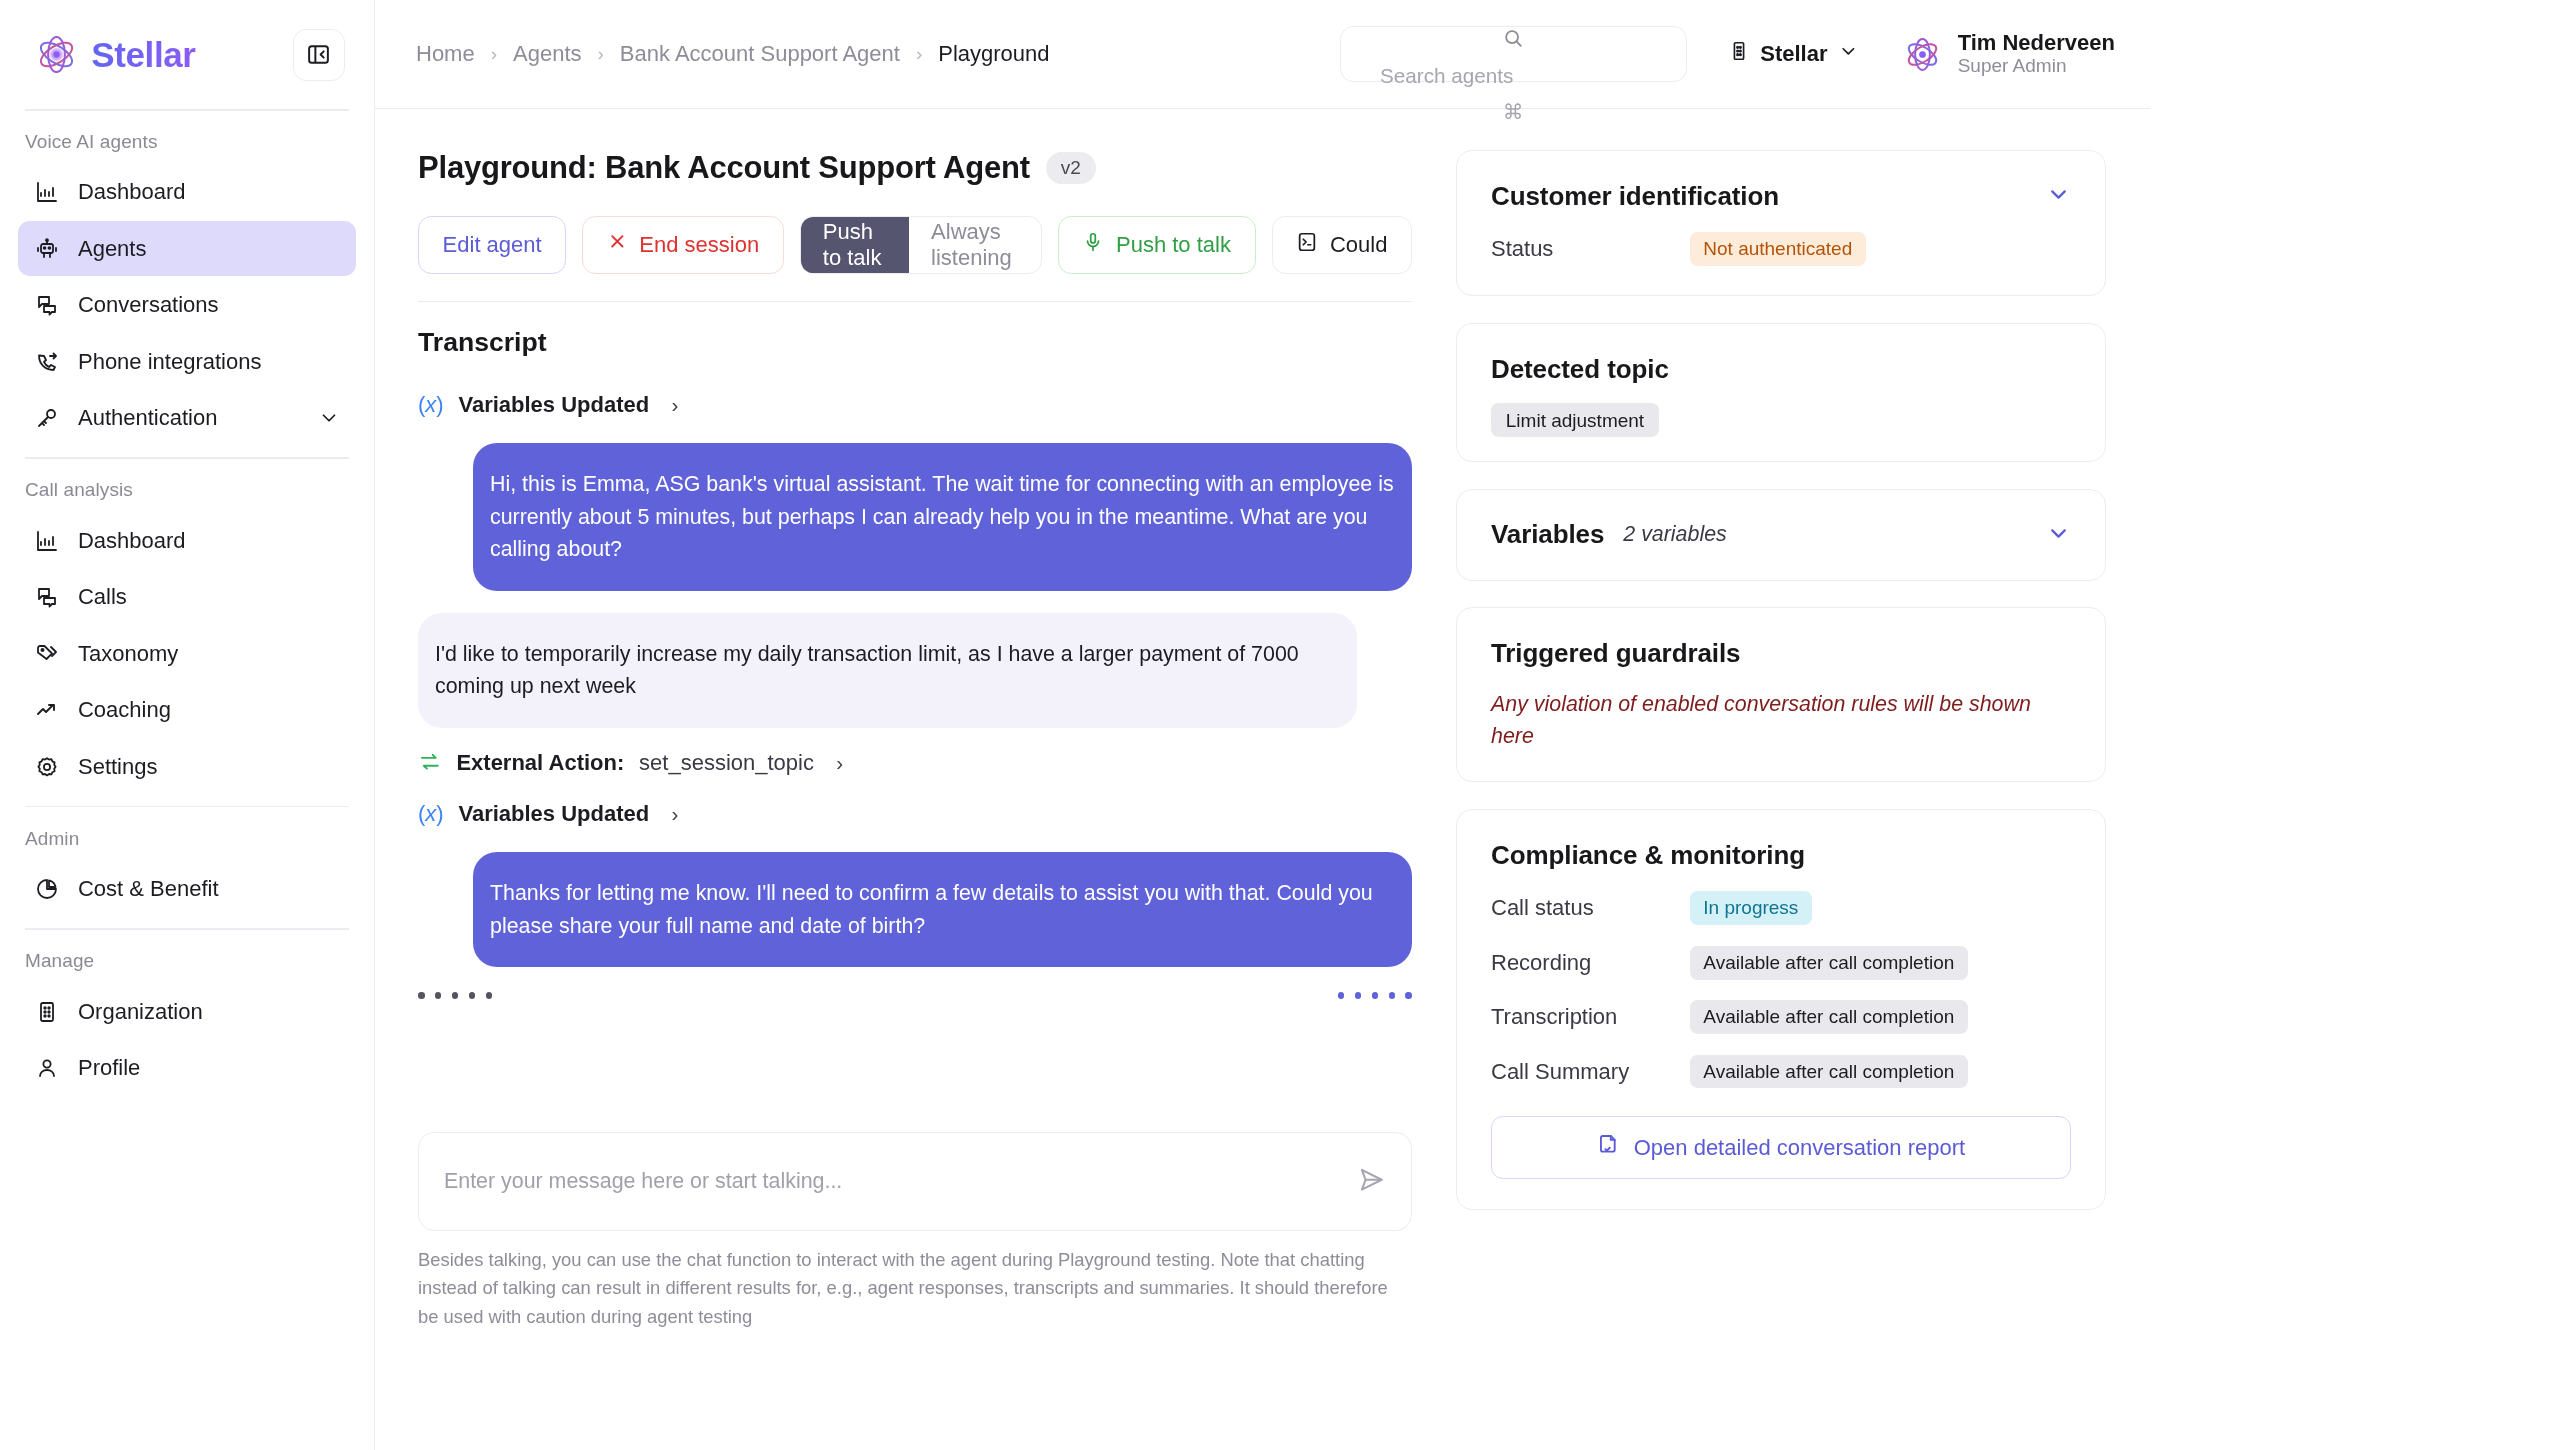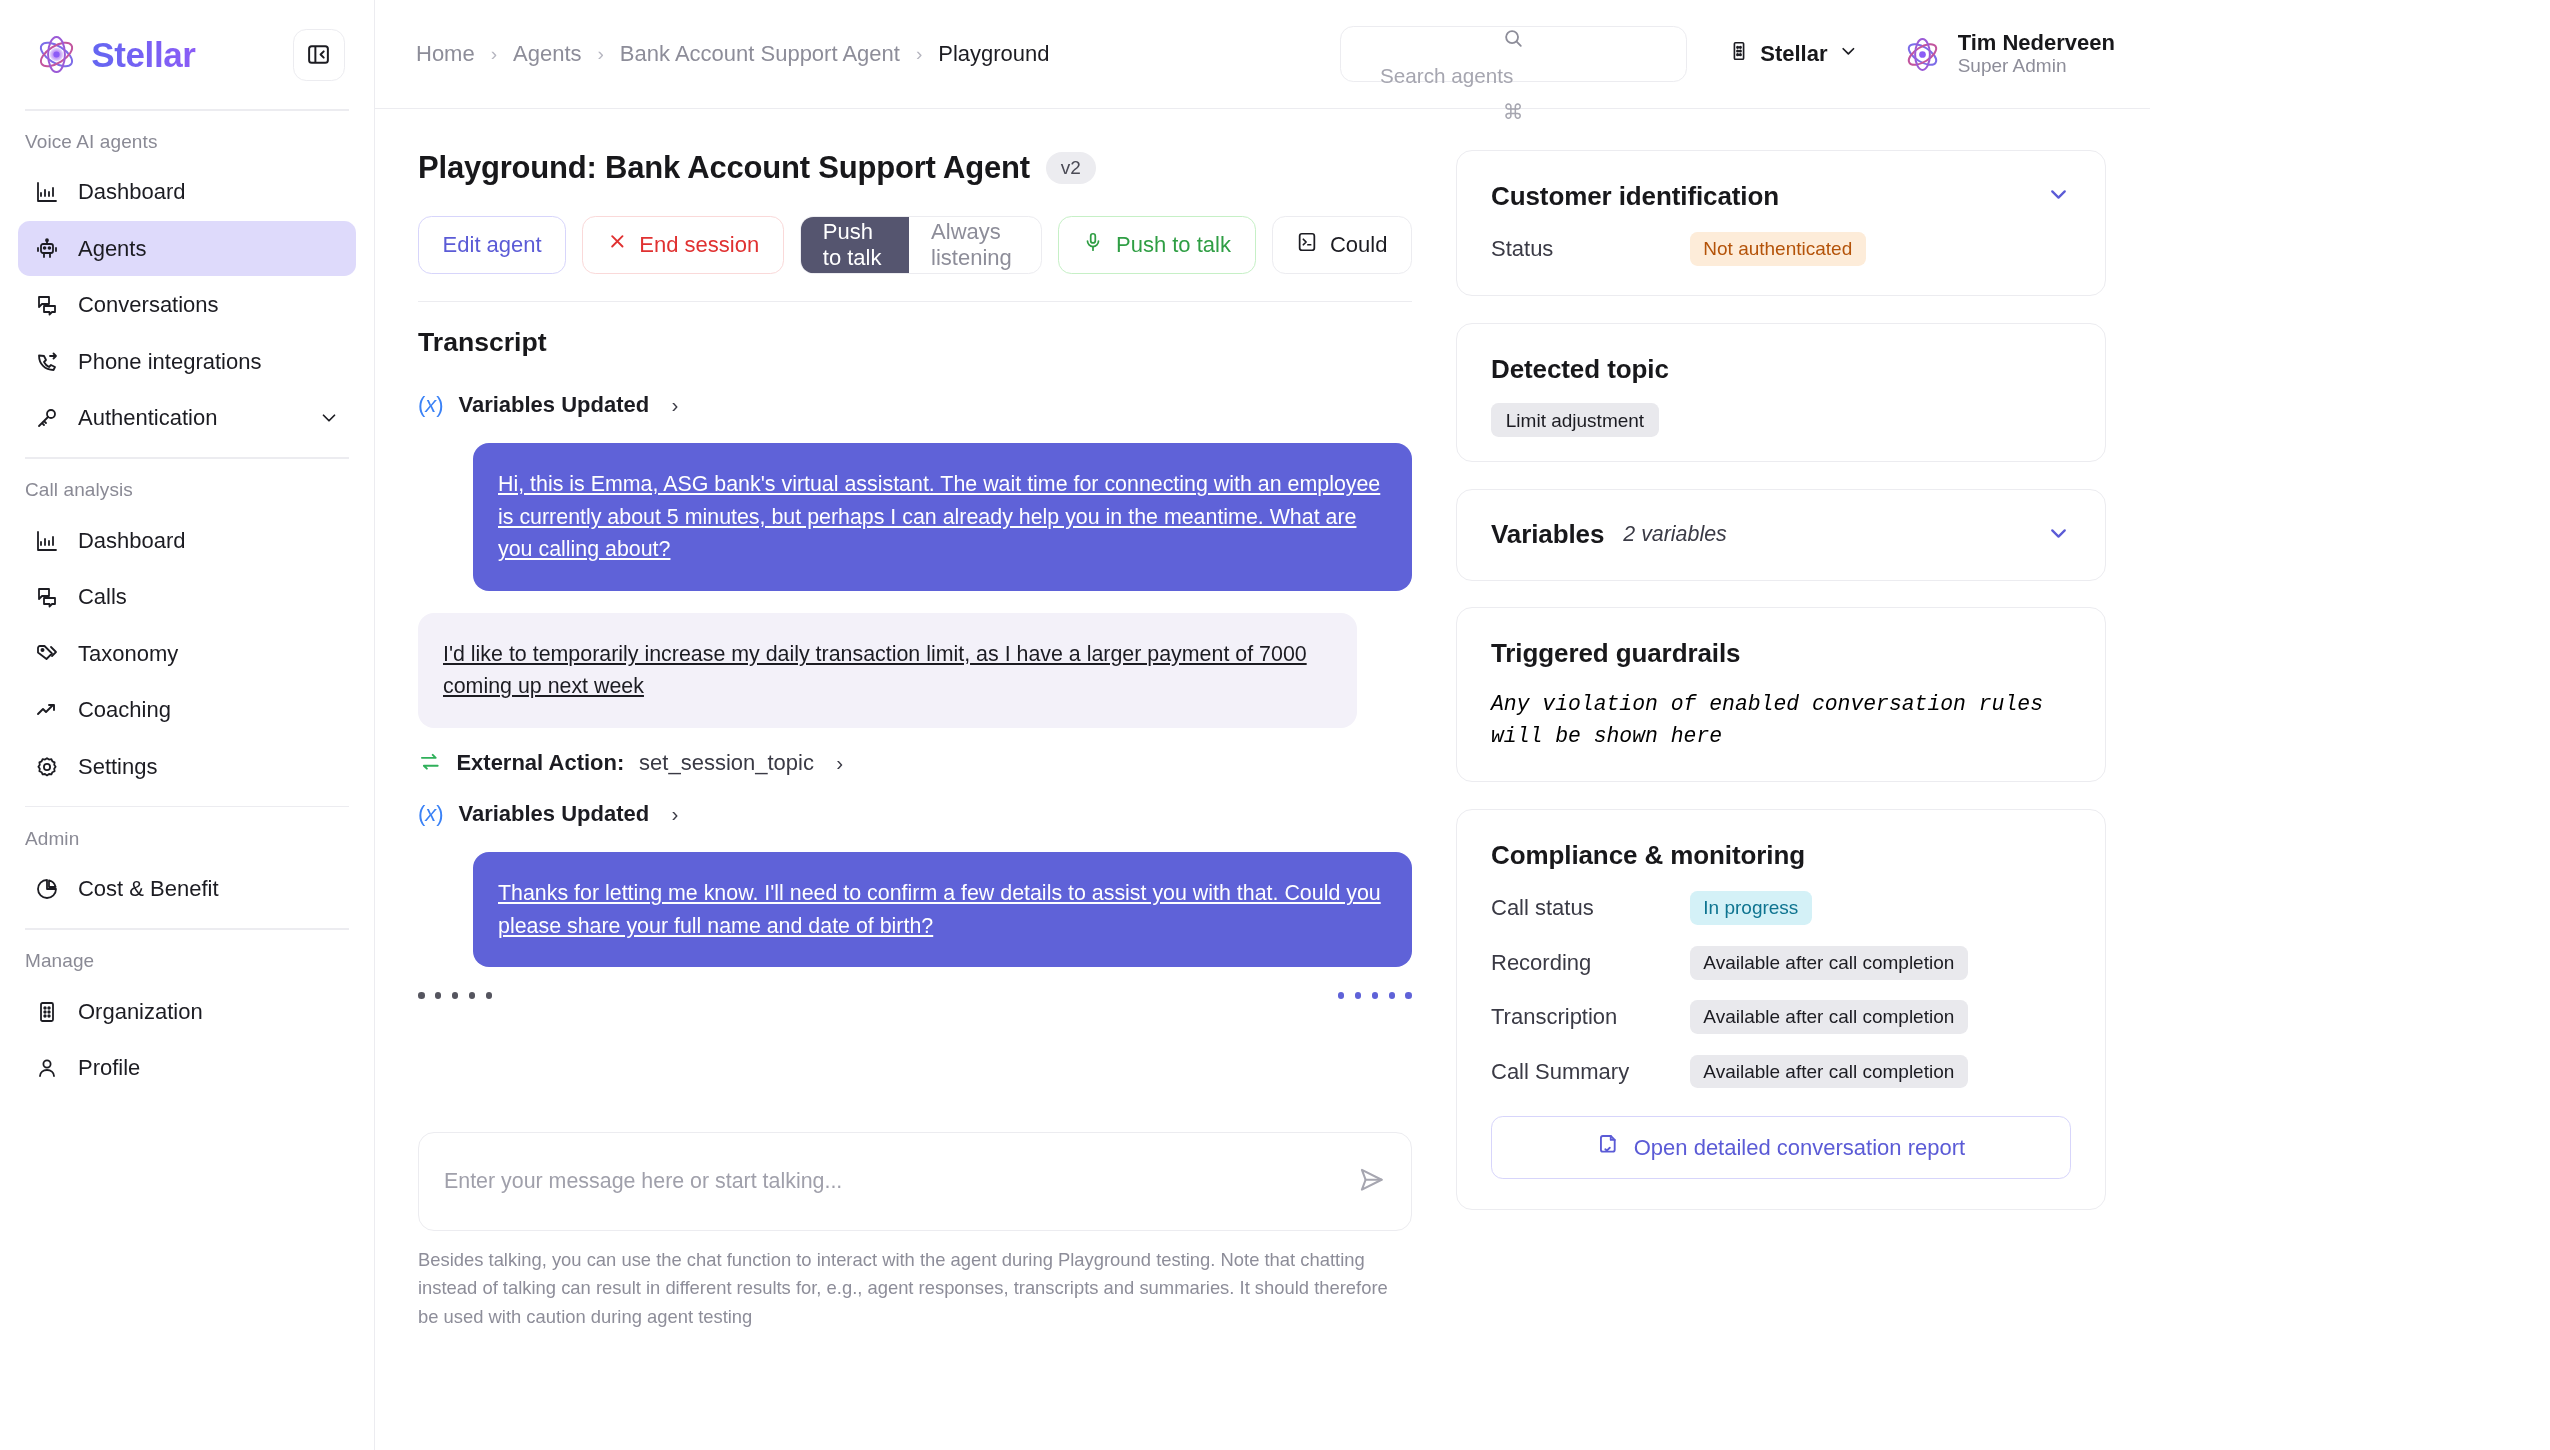--- a/index.html
+++ b/index.html
@@ -156,25 +156,24 @@
   .event-badge-x { color: #3b82f6; font-size: 22px; font-weight: 500; }
   .event-label { font-size: 22px; font-weight: bold; color: #1c1c22; }
   .event-value { font-size: 22px; color: #3a3a45; }
   .event-chev { color: #3a3a45; font-size: 20.7px; margin-left: 7.4px; }
 
   .bubble-row { display: flex; margin: 17.7px 0 22px; }
   .bubble-row.agent { justify-content: flex-end; }
   .bubble-row.user { justify-content: flex-start; }
   .bubble {
     max-width: 939px;
-    border-radius: 16px;
-    padding: 25px 25px;
+    border-radius: 24px;
+    padding: 25px 17px;
     font-size: 21.4px;
     line-height: 1.52;
-    text-decoration: underline;
   }
   .bubble.agent { background: #5f62d8; color: #ffffff; }
   .bubble.user { background: #f3f1f9; color: #1c1c22; max-width: 939px; }
 
   .dots-row { display: flex; justify-content: space-between; align-items: center; margin: 25px 0 0; }
   .dots { display: flex; gap: 10.3px; }
   .dots span { width: 6.6px; height: 6.6px; border-radius: 50%; display: block; }
   .dots.dark span { background: #55555f; }
   .dots.purple span { background: #5f62d8; }
 
@@ -201,21 +200,21 @@
   .card-title { font-size: 26px; font-weight: bold; letter-spacing: -0.1px; }
   .card-sub { font-size: 21.4px; font-style: italic; color: #3a3a45; }
   .card-chev { margin-left: auto; color: #5b5bd6; cursor: pointer; }
   .kv-row { display: flex; align-items: center; margin-top: 20.7px; }
   .kv-key { width: 199px; flex: 0 0 199px; font-size: 22px; color: #3a3a45; }
   .chip { border-radius: 7.4px; padding: 5.9px 13.3px; font-size: 19px; display: inline-block; }
   .chip-warn { background: #fdecd9; color: #b45309; }
   .chip-info { background: #d4f1f7; color: #0e7490; }
   .chip-grey { background: #e9e9ed; color: #1c1c22; }
   .chip-topic { background: #e9e9ed; color: #1c1c22; border-radius: 7.4px; padding: 6.6px 14.8px; font-size: 19px; }
-  .card-body-text { font-size: 21.4px; font-style: italic; color: #000000; line-height: 1.5; margin-top: 19px; font-family: Liberation Mono, monospace; }
+  .card-body-text { font-size: 21.4px; font-style: italic; color: #7f1d1d; line-height: 1.5; margin-top: 19px; }
   .report-btn {
     margin-top: 28px; width: 100%; height: 63px;
     border: 1.5px solid #d7d5fb; border-radius: 11.8px; background: #fff;
     display: flex; align-items: center; justify-content: center; gap: 13.3px;
     font-size: 22px; color: #5b5bd6; cursor: pointer;
   }
   .topic-gap { margin-top: 25px; }
 </style>
 </head>
 <body>

